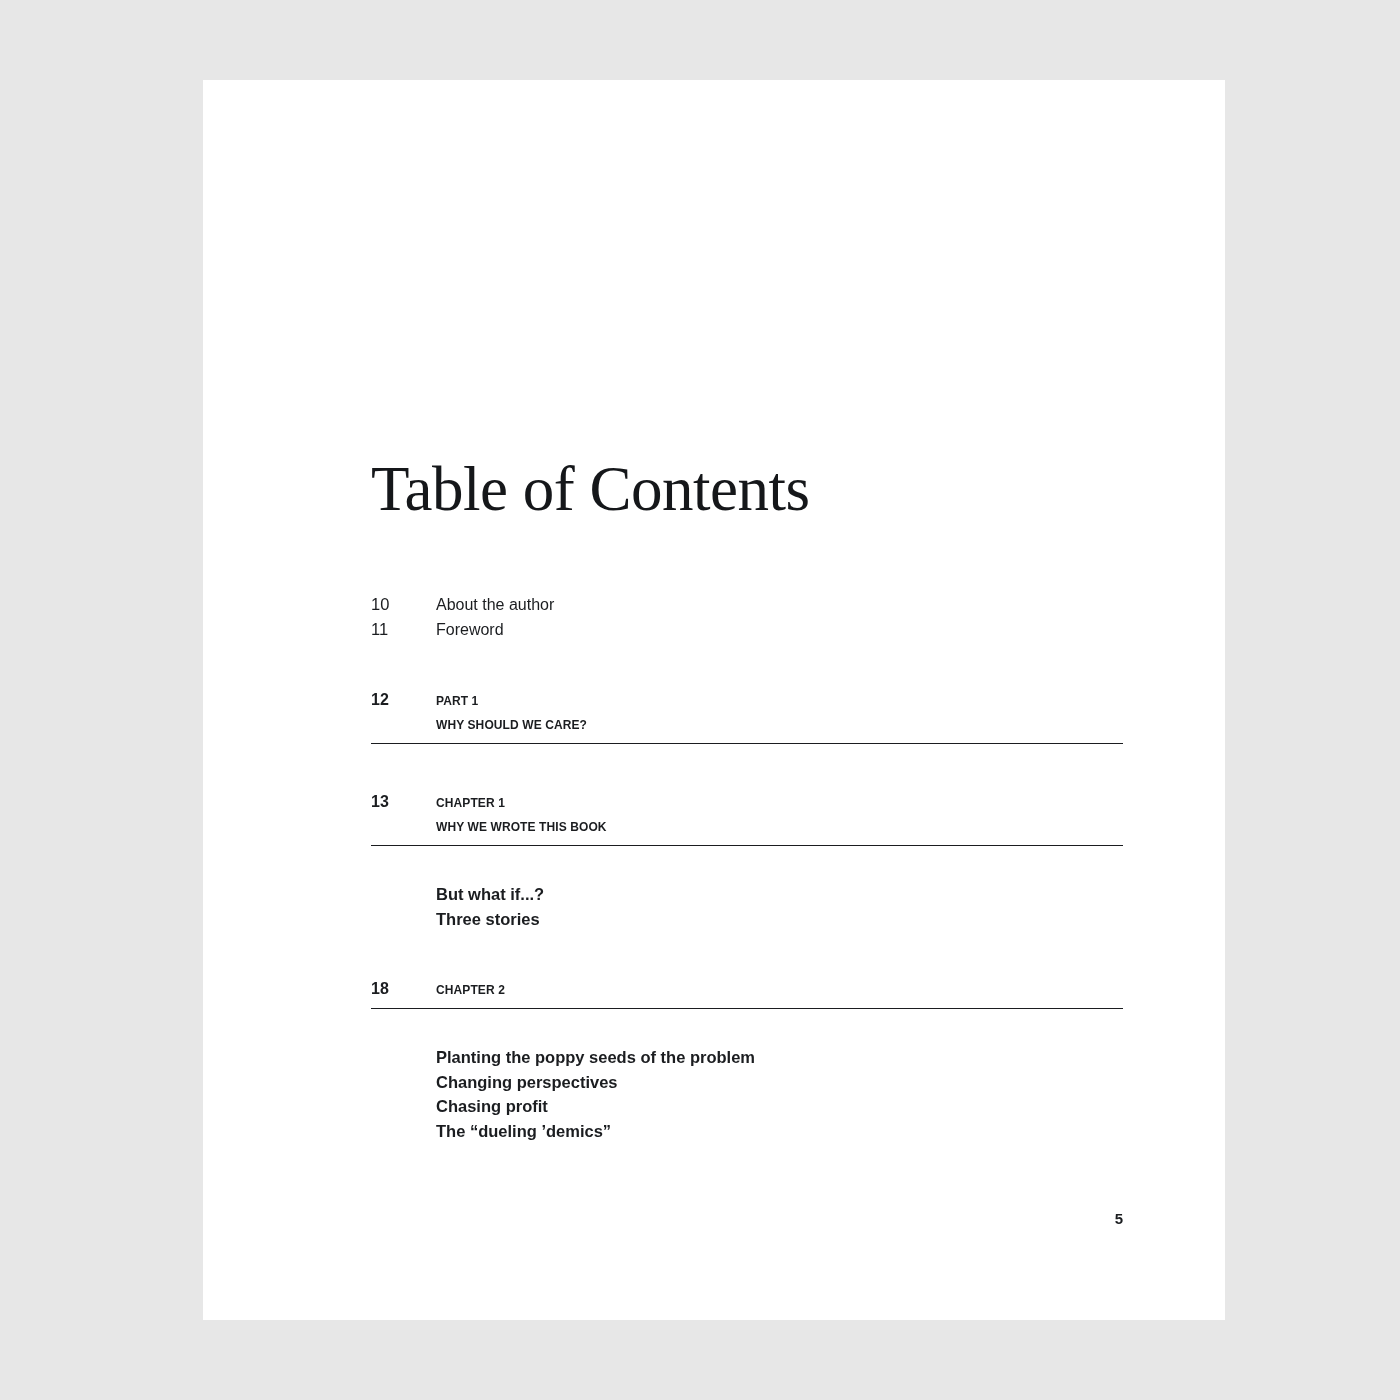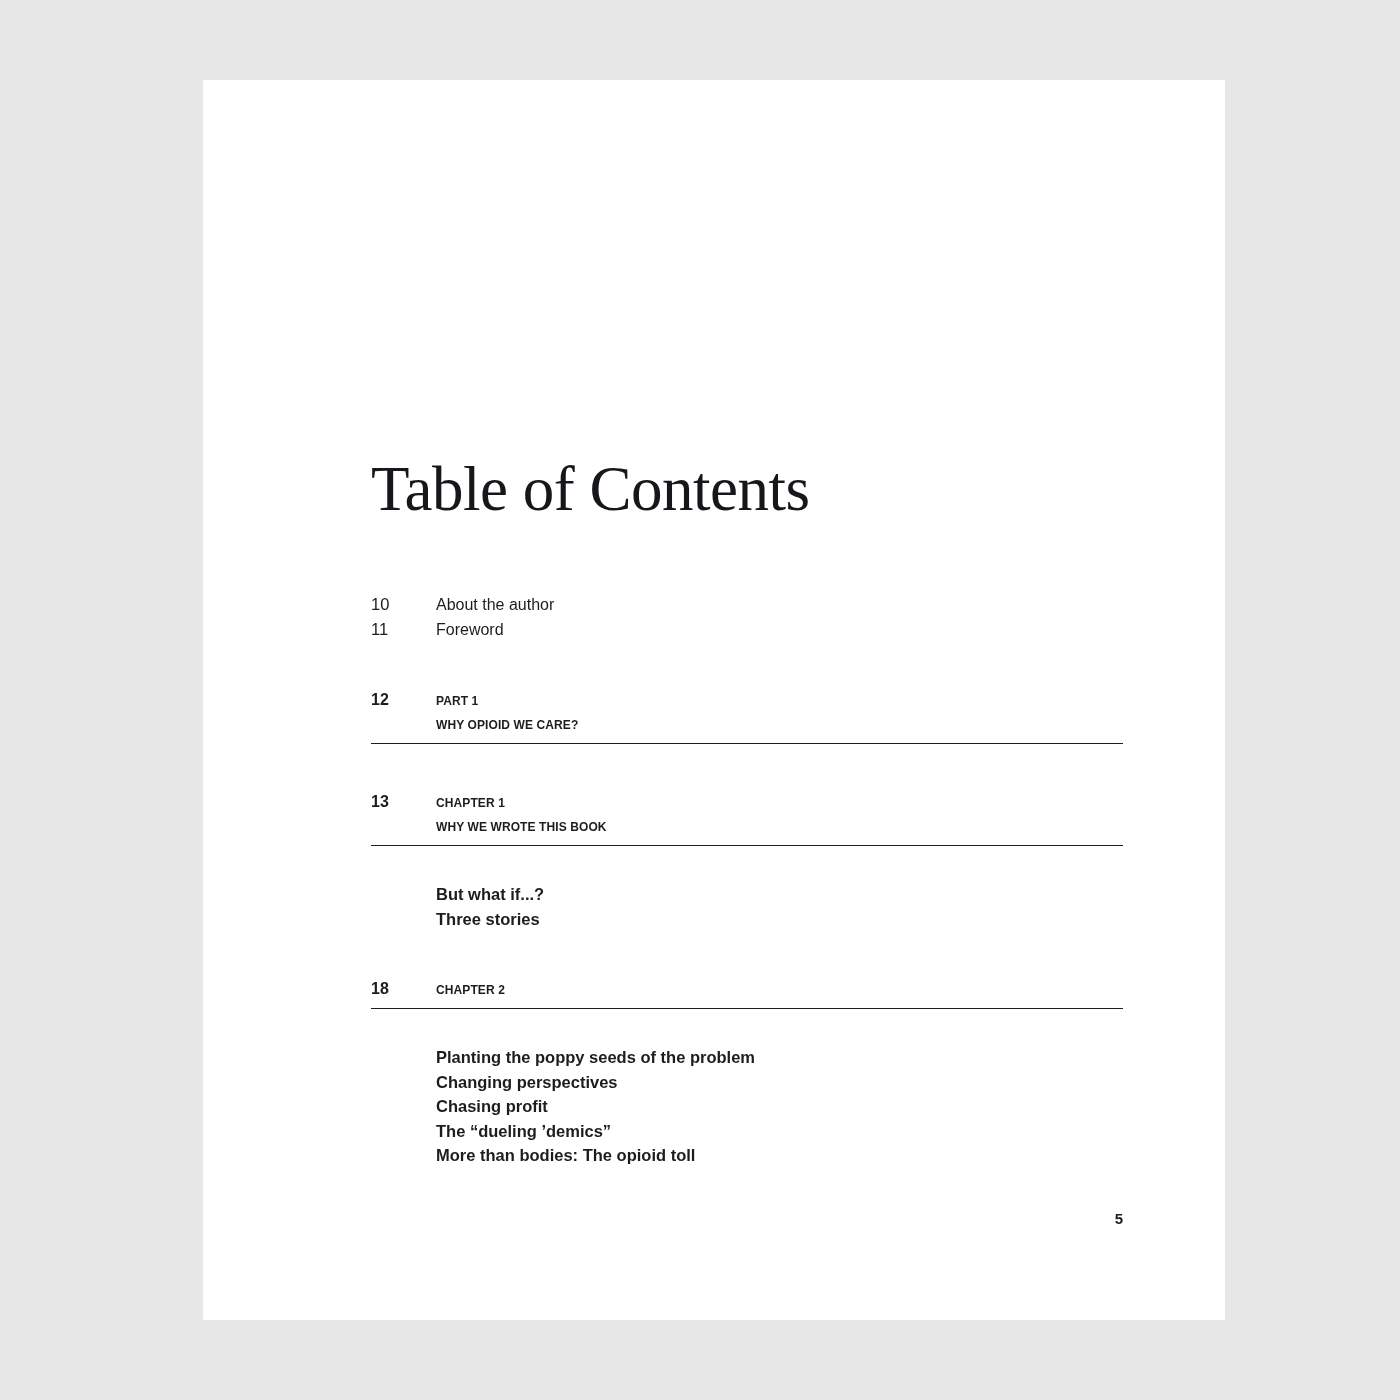--- a/index.html
+++ b/index.html
@@ -140,21 +140,21 @@
           </div>
         </div>
 
         <div class="section">
           <div class="row kicker">
             <span class="num">12</span>
             <span class="label">PART 1</span>
           </div>
           <div class="row heading">
             <span class="num"></span>
-            <span class="label">WHY OPIOID WE CARE?</span>
+            <span class="label">WHY SHOULD WE CARE?</span>
           </div>
           <div class="rule"></div>
         </div>
 
         <div class="chapter-block">
           <div class="section" style="margin-top:7px">
             <div class="row kicker">
               <span class="num">13</span>
               <span class="label">CHAPTER 1</span>
             </div>
@@ -176,21 +176,20 @@
               <span class="num">18</span>
               <span class="label">CHAPTER 2</span>
             </div>
             <div class="rule"></div>
           </div>
           <div class="sublist">
             <div class="item">Planting the poppy seeds of the problem</div>
             <div class="item">Changing perspectives</div>
             <div class="item">Chasing profit</div>
             <div class="item">The “dueling ’demics”</div>
-            <div class="item">More than bodies: The opioid toll</div>
           </div>
         </div>
 
       </div>
 
       <div class="folio">5</div>
 
     </div>
   </div>
 </div>

